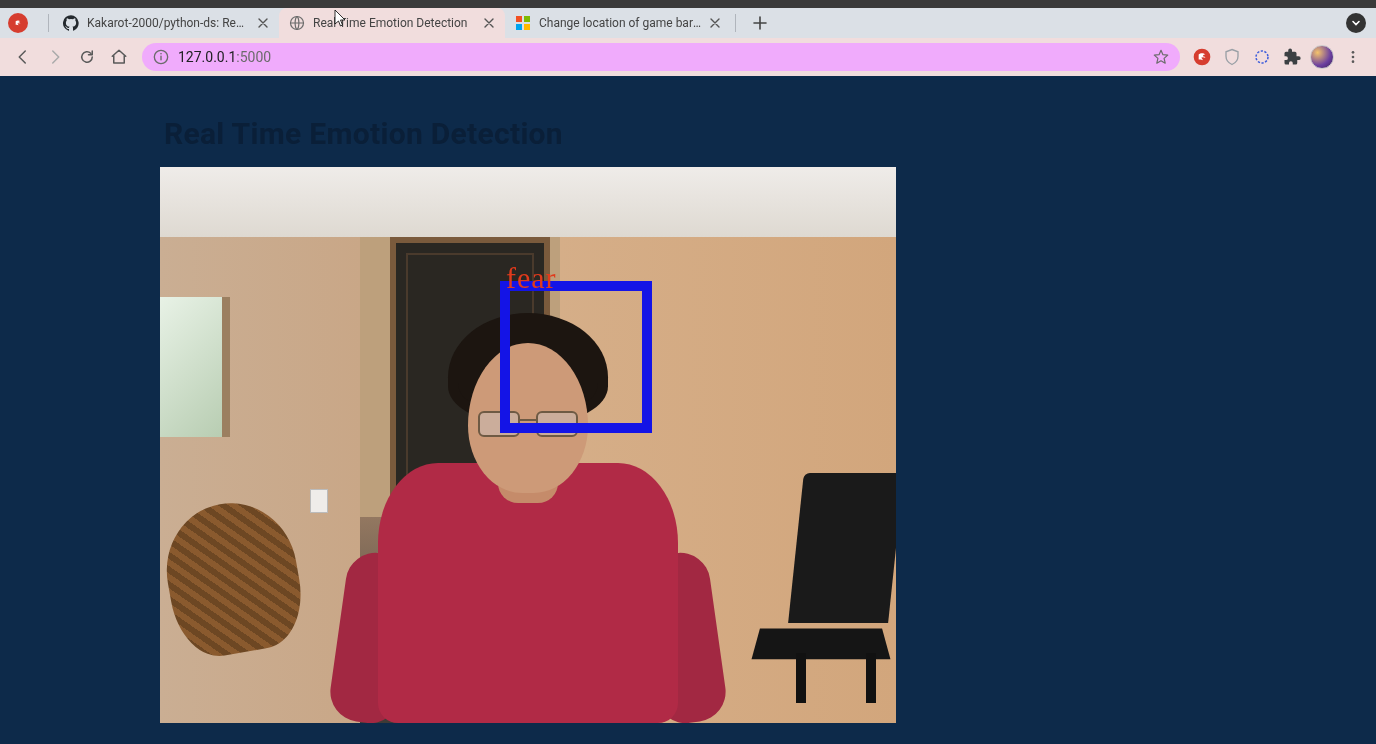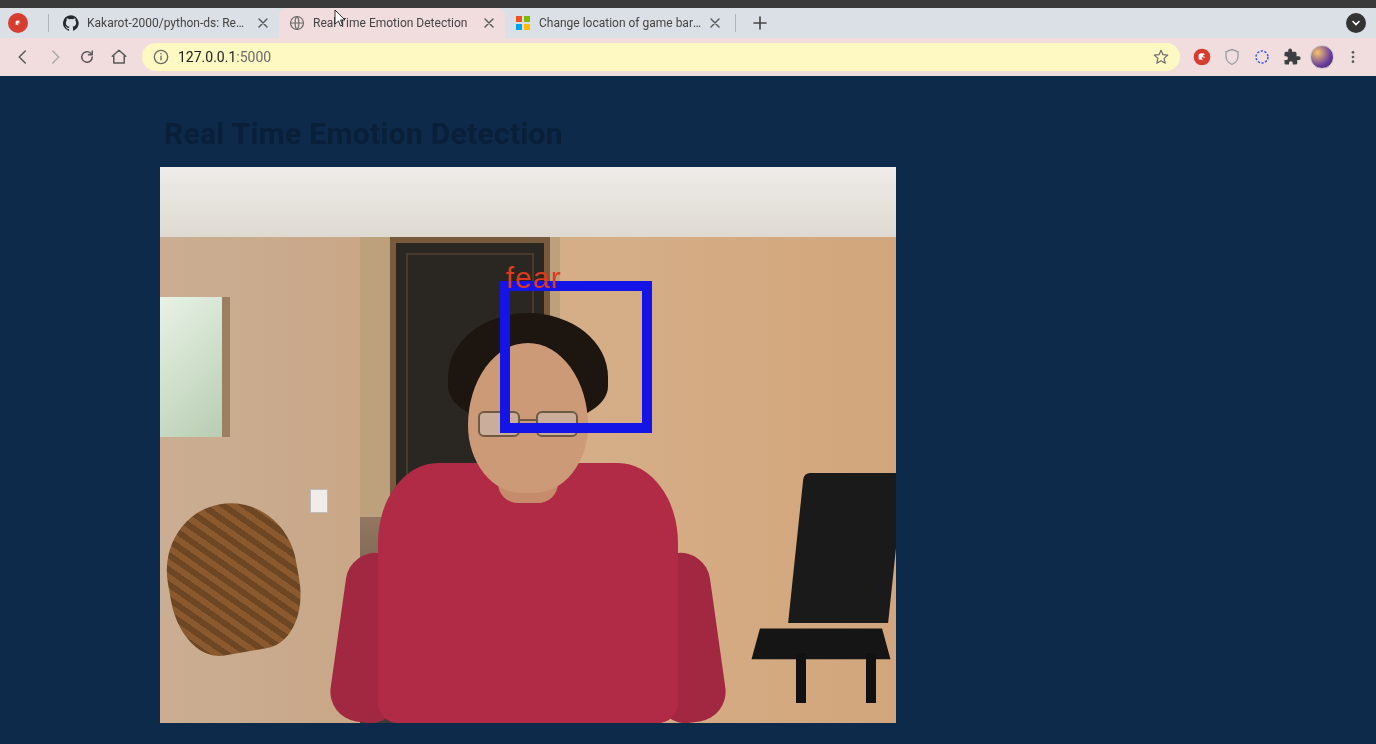--- a/index.html
+++ b/index.html
@@ -19,21 +19,21 @@
 .tab .tab-title { font-size: 12px; color: #444; white-space: nowrap; overflow: hidden; text-overflow: ellipsis; flex: 1; }
 .tab .tab-close { width: 16px; height: 16px; margin-left: 6px; display:flex; align-items:center; justify-content:center; color:#555; border-radius:50%; flex-shrink:0; }
 .new-tab-btn { width: 28px; height: 28px; display:flex; align-items:center; justify-content:center; color:#444; margin-left:6px; border-radius:50%; cursor:pointer; }
 .tab-strip-right { position:absolute; right:10px; top:50%; transform:translateY(-50%); display:flex; align-items:center; gap:10px; }
 .chevron-circle { width:20px; height:20px; background:#333; border-radius:50%; display:flex; align-items:center; justify-content:center; color:#fff; }
 
 
 .toolbar { height: 38px; background: #f1dddd; display:flex; align-items:center; padding: 0 8px; gap: 2px; }
 .nav-btn { width: 30px; height: 30px; display:flex; align-items:center; justify-content:center; color:#595959; border-radius:50%; cursor:pointer; }
 .nav-btn.disabled { color:#aaa; }
-.omnibox { flex:1; height:28px; background:#fef9c3; border-radius:14px; display:flex; align-items:center; padding:0 10px; margin:0 6px; }
+.omnibox { flex:1; height:28px; background:#f0abfc; border-radius:14px; display:flex; align-items:center; padding:0 10px; margin:0 6px; }
 .omnibox .site-info { width:18px; height:18px; display:flex; align-items:center; justify-content:center; color:#666; margin-right:8px; }
 .omnibox .url { font-size:14px; color:#202124; }
 .omnibox .url .path { color:#6b6b6b; }
 .omnibox .star { margin-left:auto; color:#6b6b6b; display:flex; }
 .ext-icon { width:28px; height:28px; display:flex; align-items:center; justify-content:center; border-radius:50%; cursor:pointer; }
 .avatar { width:24px; height:24px; border-radius:50%; background: radial-gradient(circle at 30% 30%, #f5c46b, #6b3fa0 60%, #3b1f52); border:1px solid #ccc; }
 .menu-btn { width:30px; height:30px; display:flex; align-items:center; justify-content:center; color:#595959; border-radius:50%; cursor:pointer; }
 
 
 .page { height: calc(744px - 8px - 30px - 38px); background: #0d2a4a; overflow:auto; }
@@ -67,21 +67,21 @@
 .person .neck { position:absolute; top:120px; left:50%; transform:translateX(-50%); width:48px; height:40px; background:#c68e6c; }
 .person .head { position:absolute; top:40px; left:50%; transform:translateX(-50%); width:120px; height:150px; background:#cd9a78; border-radius:50% 50% 45% 45% / 55% 55% 45% 45%; }
 .person .hair { position:absolute; top:10px; left:50%; transform:translateX(-50%); width:160px; height:110px; background:#1c1510; border-radius:60% 60% 50% 50% / 70% 70% 40% 40%; }
 .person .hair::after{ content:""; position:absolute; top:50px; left:10px; right:10px; height:40px; background:#1c1510; border-radius:0 0 20px 20px;}
 .person .glasses { position:absolute; top:108px; left:50%; transform:translateX(-50%); width:100px; height:28px; }
 .person .glasses .lens { position:absolute; top:0; width:42px; height:26px; border:2px solid #6e5a44; border-radius:6px; background:rgba(200,210,220,.35); }
 .person .glasses .lens.l{left:0;} .person .glasses .lens.r{right:0;}
 .person .glasses .bridge{ position:absolute; top:8px; left:42px; width:16px; height:2px; background:#6e5a44; }
 
 .face-box { position:absolute; border:10px solid #1414e6; }
-.emotion-label { position:absolute; font-size:30px; font-weight:400; color:#e03a1c; font-family: Liberation Sans, sans-serif; letter-spacing:1px; }
+.emotion-label { position:absolute; font-size:30px; font-weight:400; color:#e03a1c; font-family: Liberation Serif, serif; letter-spacing:1px; }
 
 
 .cursor { position:absolute; top:10px; left:334px; width:14px; height:18px; pointer-events:none; z-index:999; }
 </style>
 </head>
 <body>
 
 <div class="window-top"></div>
 
 <div class="tab-strip">

